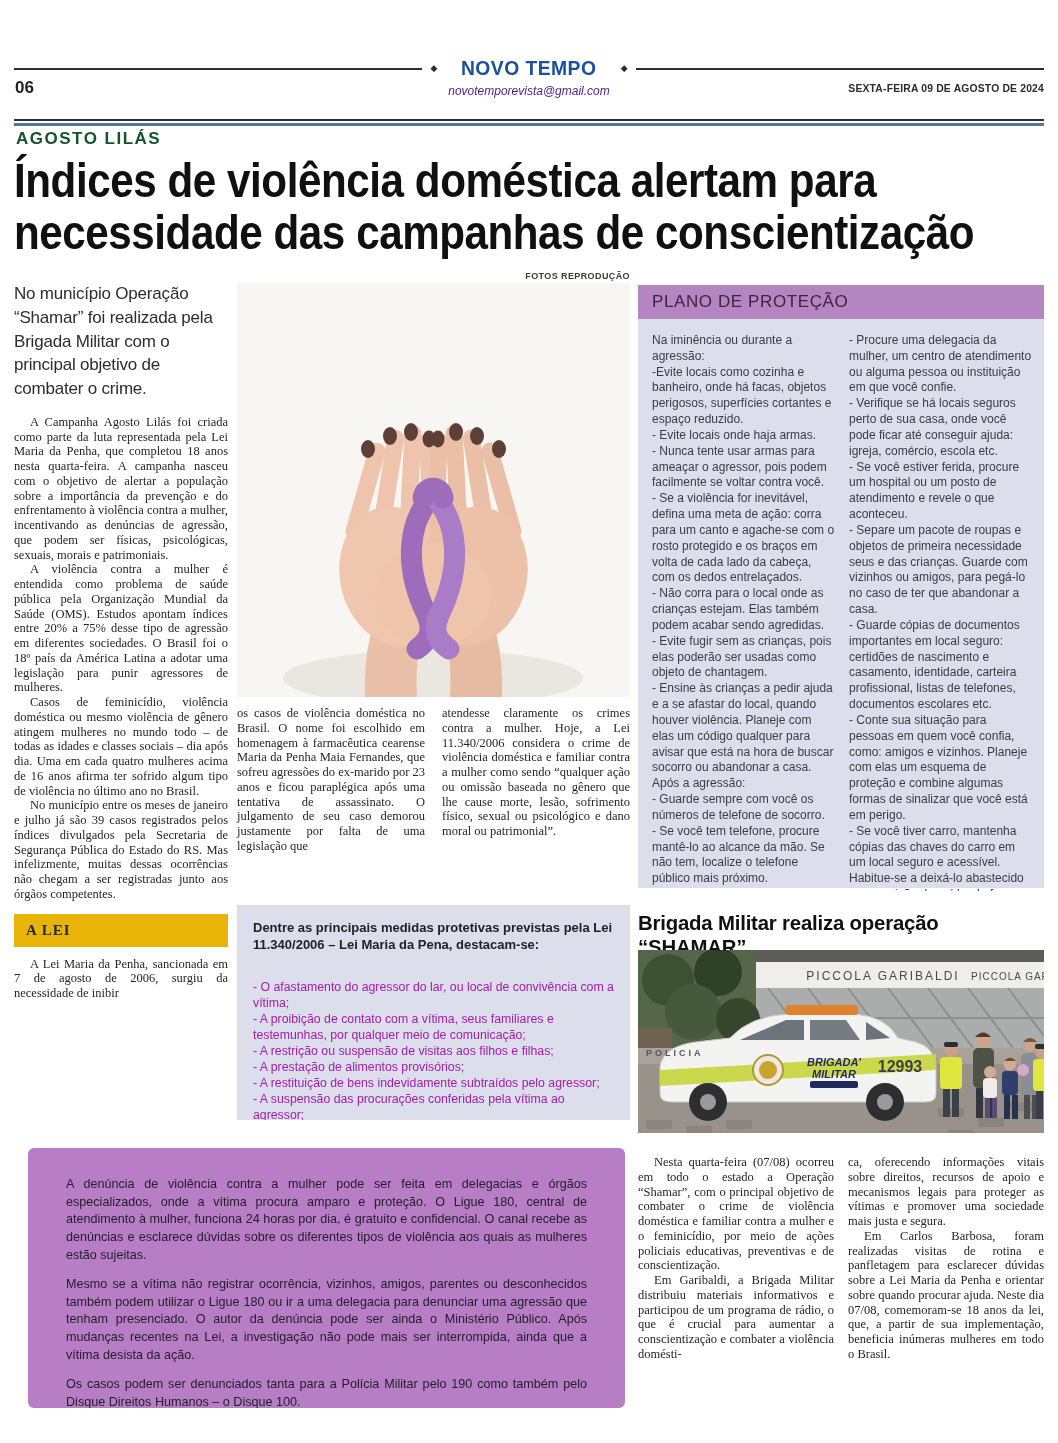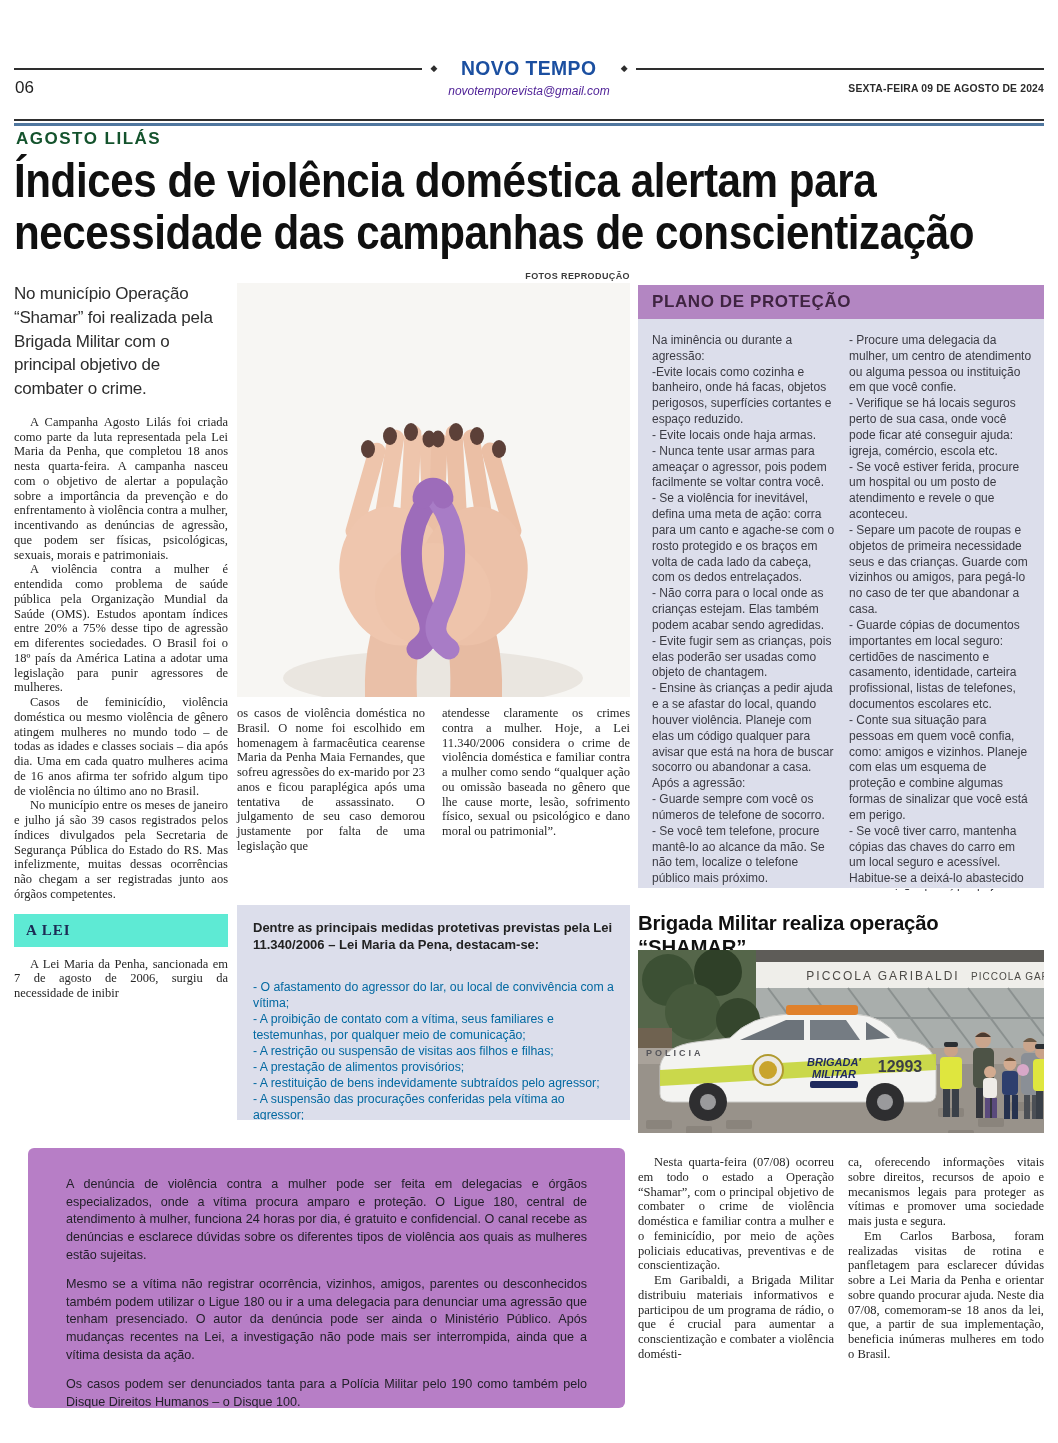--- a/index.html
+++ b/index.html
@@ -6,50 +6,50 @@
   .page{position:relative;width:1058px;height:1443px;background:#ffffff;margin:0 auto;
         font-family:"Liberation Sans","DejaVu Sans",sans-serif;color:#1a1a1a;overflow:hidden;}
   .abs{position:absolute;}
 
   
   .mast-row{display:flex;align-items:center;}
   .mast-rule{flex:1;border-top:2px solid #2e2e2e;margin-top:2px;}
   .diamond{font-size:9px;color:#2e2e2e;margin:0 8px;line-height:1;}
   .masthead{font-size:21px;font-weight:bold;color:#1b4fa0;letter-spacing:.5px;margin:0 10px;transform:scaleX(.92);}
   .email{font-size:12px;font-style:italic;color:#4c1d95;text-align:center;}
-  .pageno{font-size:17px;font-weight:normal;color:#222;}
+  .pageno{font-size:17px;font-weight:bold;color:#222;}
   .dateline{font-size:11px;font-weight:bold;color:#2b2b2b;text-align:right;letter-spacing:.2px;transform:scaleX(.94);transform-origin:right;}
   .rule-dark{border-top:2.5px solid #2f2f2f;}
   .rule-blue{border-top:3px solid #50779f;margin-top:2px;}
 
   
   .kicker{font-size:17px;font-weight:bold;color:#14532d;letter-spacing:1.5px;}
   .headline{width:1198px;font-size:49px;line-height:1.07;font-weight:bold;color:#101010;
             letter-spacing:-.5px;transform:scaleX(.86);transform-origin:left top;}
   .credit{font-size:9px;font-weight:bold;color:#3a3a3a;letter-spacing:.4px;text-align:right;}
 
   
   .lead{font-size:17px;line-height:1.40;color:#2d2d2d;letter-spacing:-.2px;margin-bottom:14px;}
   .serif{font-family:"Liberation Serif","DejaVu Serif",serif;font-size:12.5px;line-height:1.18;
          color:#262626;text-align:justify;}
   .serif p{margin:0;}
   .serif p.ind{text-indent:16px;}
-  .law-head{margin:12px 0 10px 0;padding:8px 12px;background:#5eead4;color:#1c2b55;
+  .law-head{margin:12px 0 10px 0;padding:8px 12px;background:#eab308;color:#1c2b55;
             font-family:"Liberation Serif","DejaVu Serif",serif;font-size:15px;font-weight:bold;letter-spacing:1px;}
 
   
   .plan-box{background:#dcdeeb;}
-  .plan-head{background:#b386c2;padding:7px 14px;font-size:17px;font-weight:bold;color:#3f2441;letter-spacing:.6px;}
+  .plan-head{background:#b386c2;padding:7px 14px;font-size:17px;font-weight:normal;color:#3f2441;letter-spacing:.6px;}
   .plan-body{display:flex;padding:14px 12px 10px 14px;gap:14px;overflow:hidden;}
   .plan-col{flex:1;font-size:12px;line-height:1.32;color:#3b3b43;}
   .plan-col div{margin:0;}
 
   .measures{background:#dcdeeb;padding:15px 16px;overflow:hidden;}
   .measures .m-title{font-size:13px;font-weight:bold;color:#222;line-height:1.3;margin-bottom:26px;}
-  .measures .m-item{font-size:12.3px;line-height:1.3;color:#0369a1;}
+  .measures .m-item{font-size:12.3px;line-height:1.3;color:#a21caf;}
 
   .report{background:#b77ec6;border-radius:6px;padding:16px 26px;overflow:hidden;}
   .report .r-title{text-align:center;font-size:15.5px;font-weight:bold;color:#262026;letter-spacing:.3px;margin-bottom:12px;}
   .report p{margin:12px;font-size:12.6px;line-height:1.40;color:#23202a;text-align:justify;}
 
   .sub-headline{font-size:21px;font-weight:bold;color:#101010;letter-spacing:-.2px;transform:scaleX(.97);transform-origin:left;}
 
   .photo-frame{overflow:hidden;background:#f1efec;}
   svg text{font-family:"Liberation Sans","DejaVu Sans",sans-serif;}
 </style>

